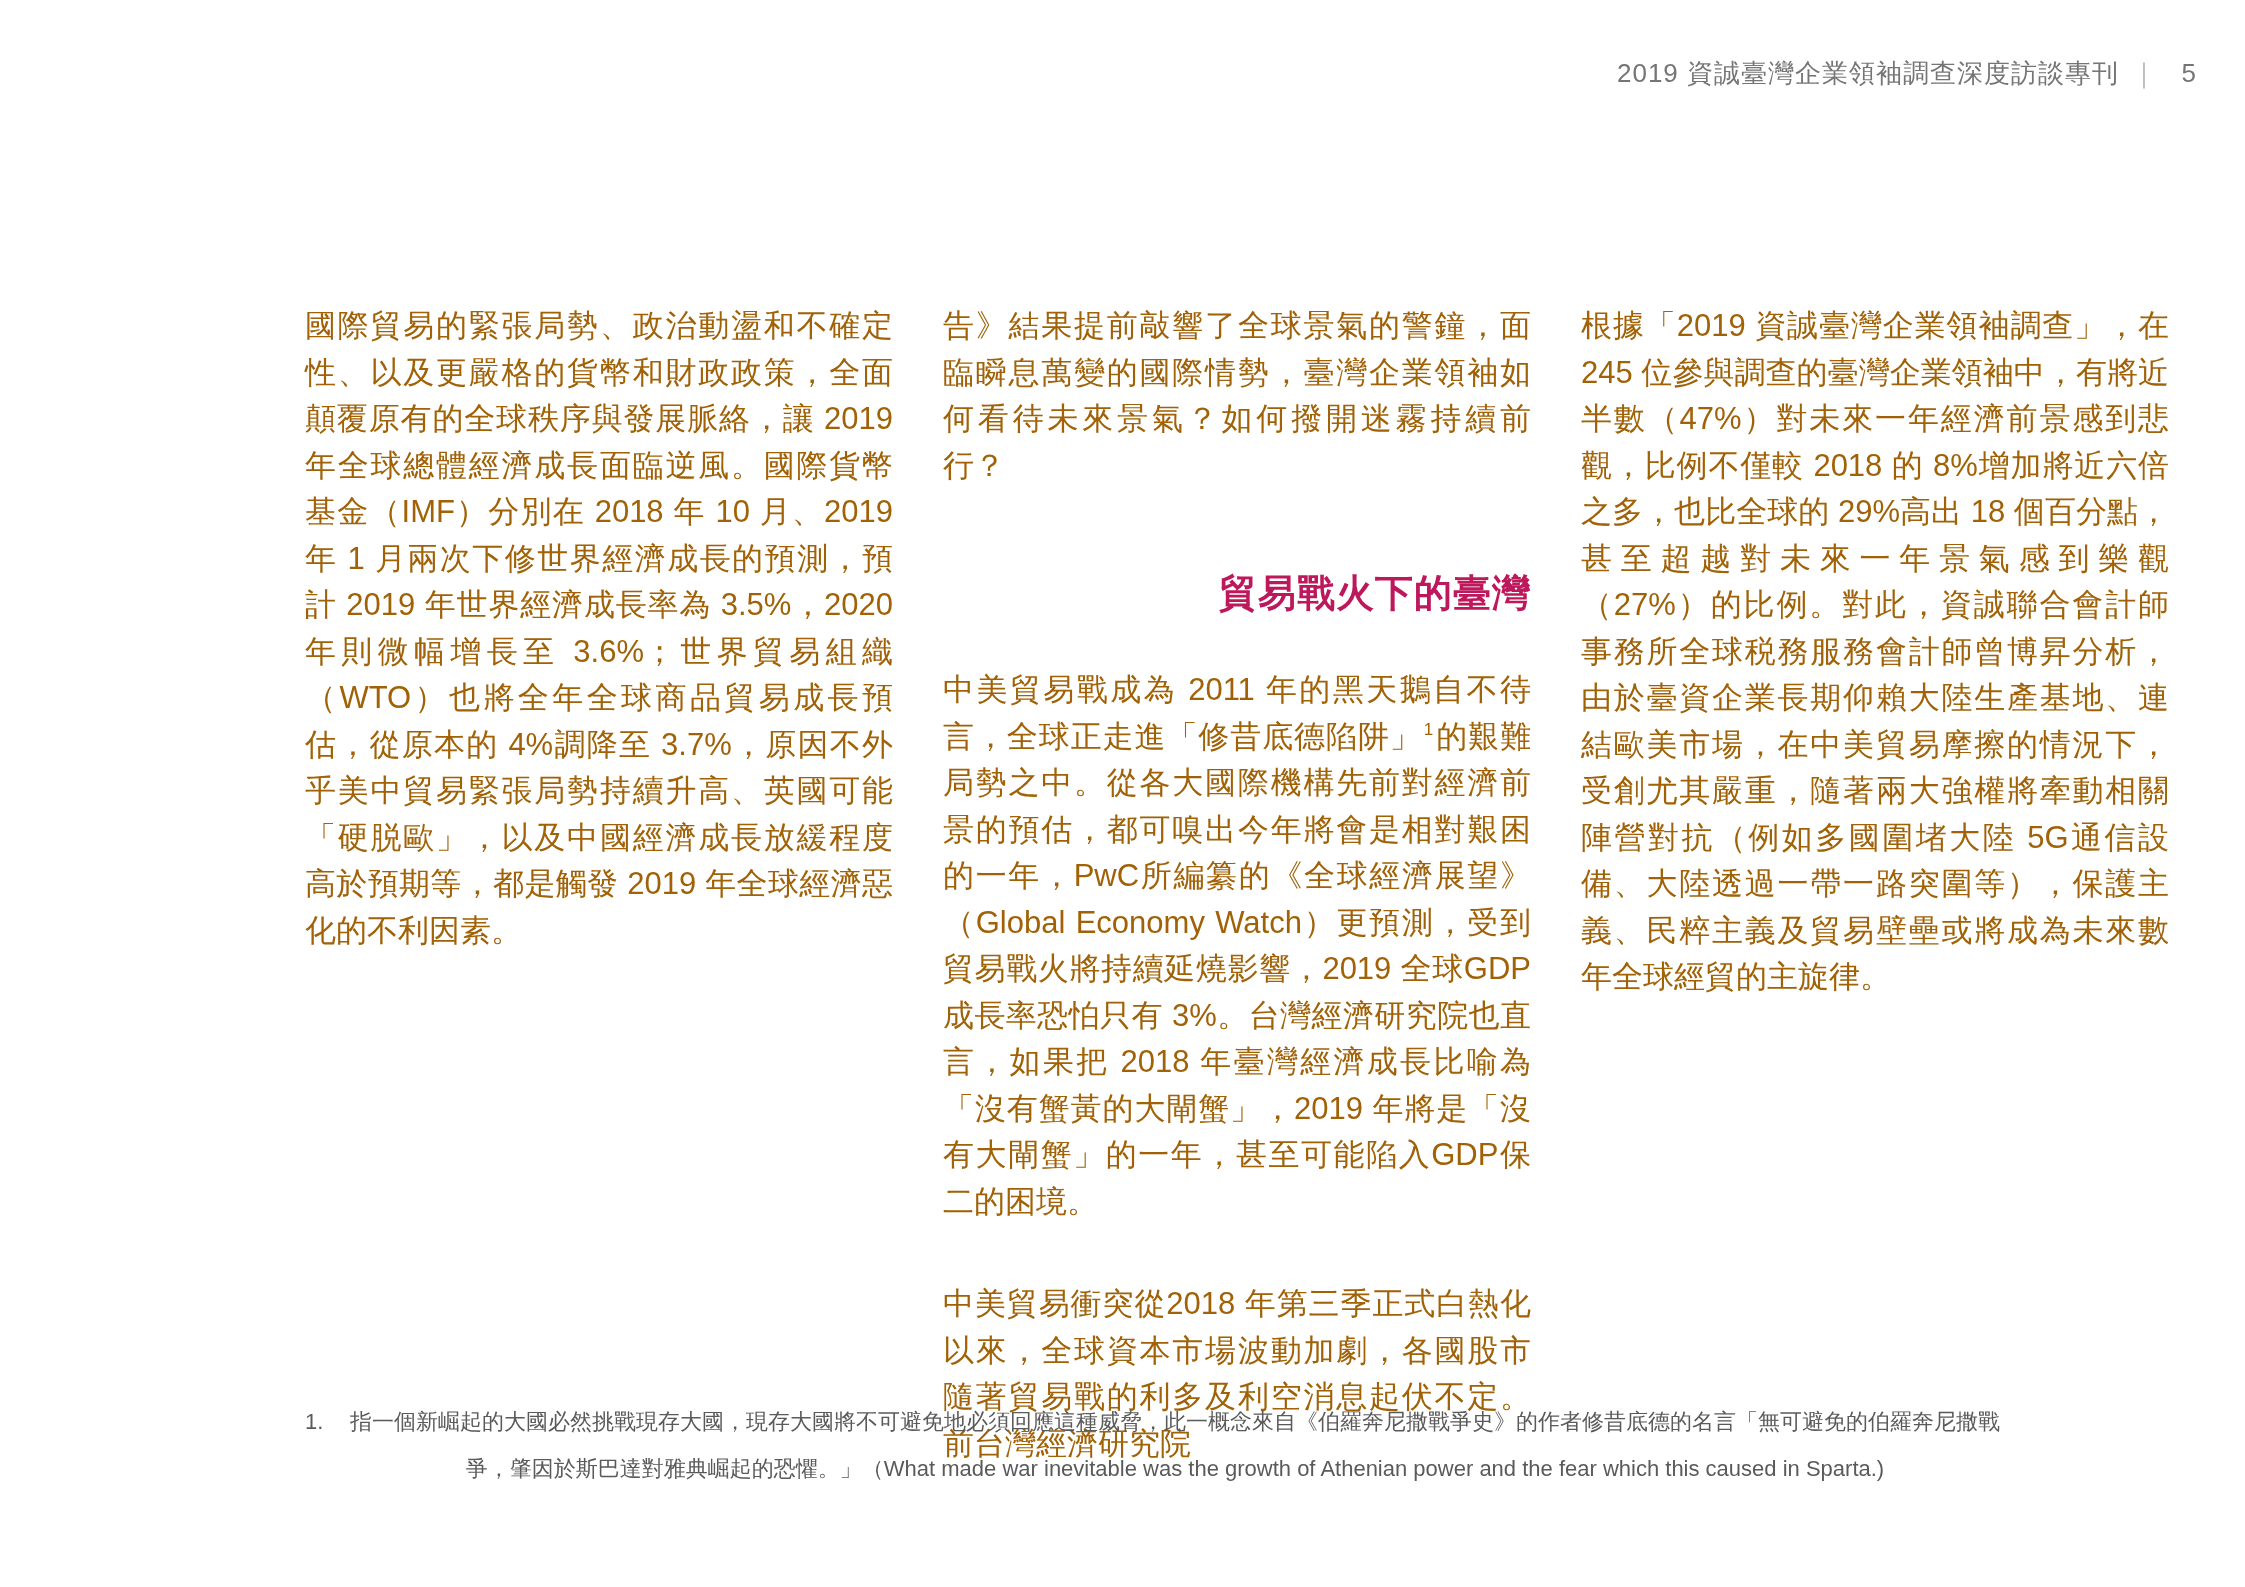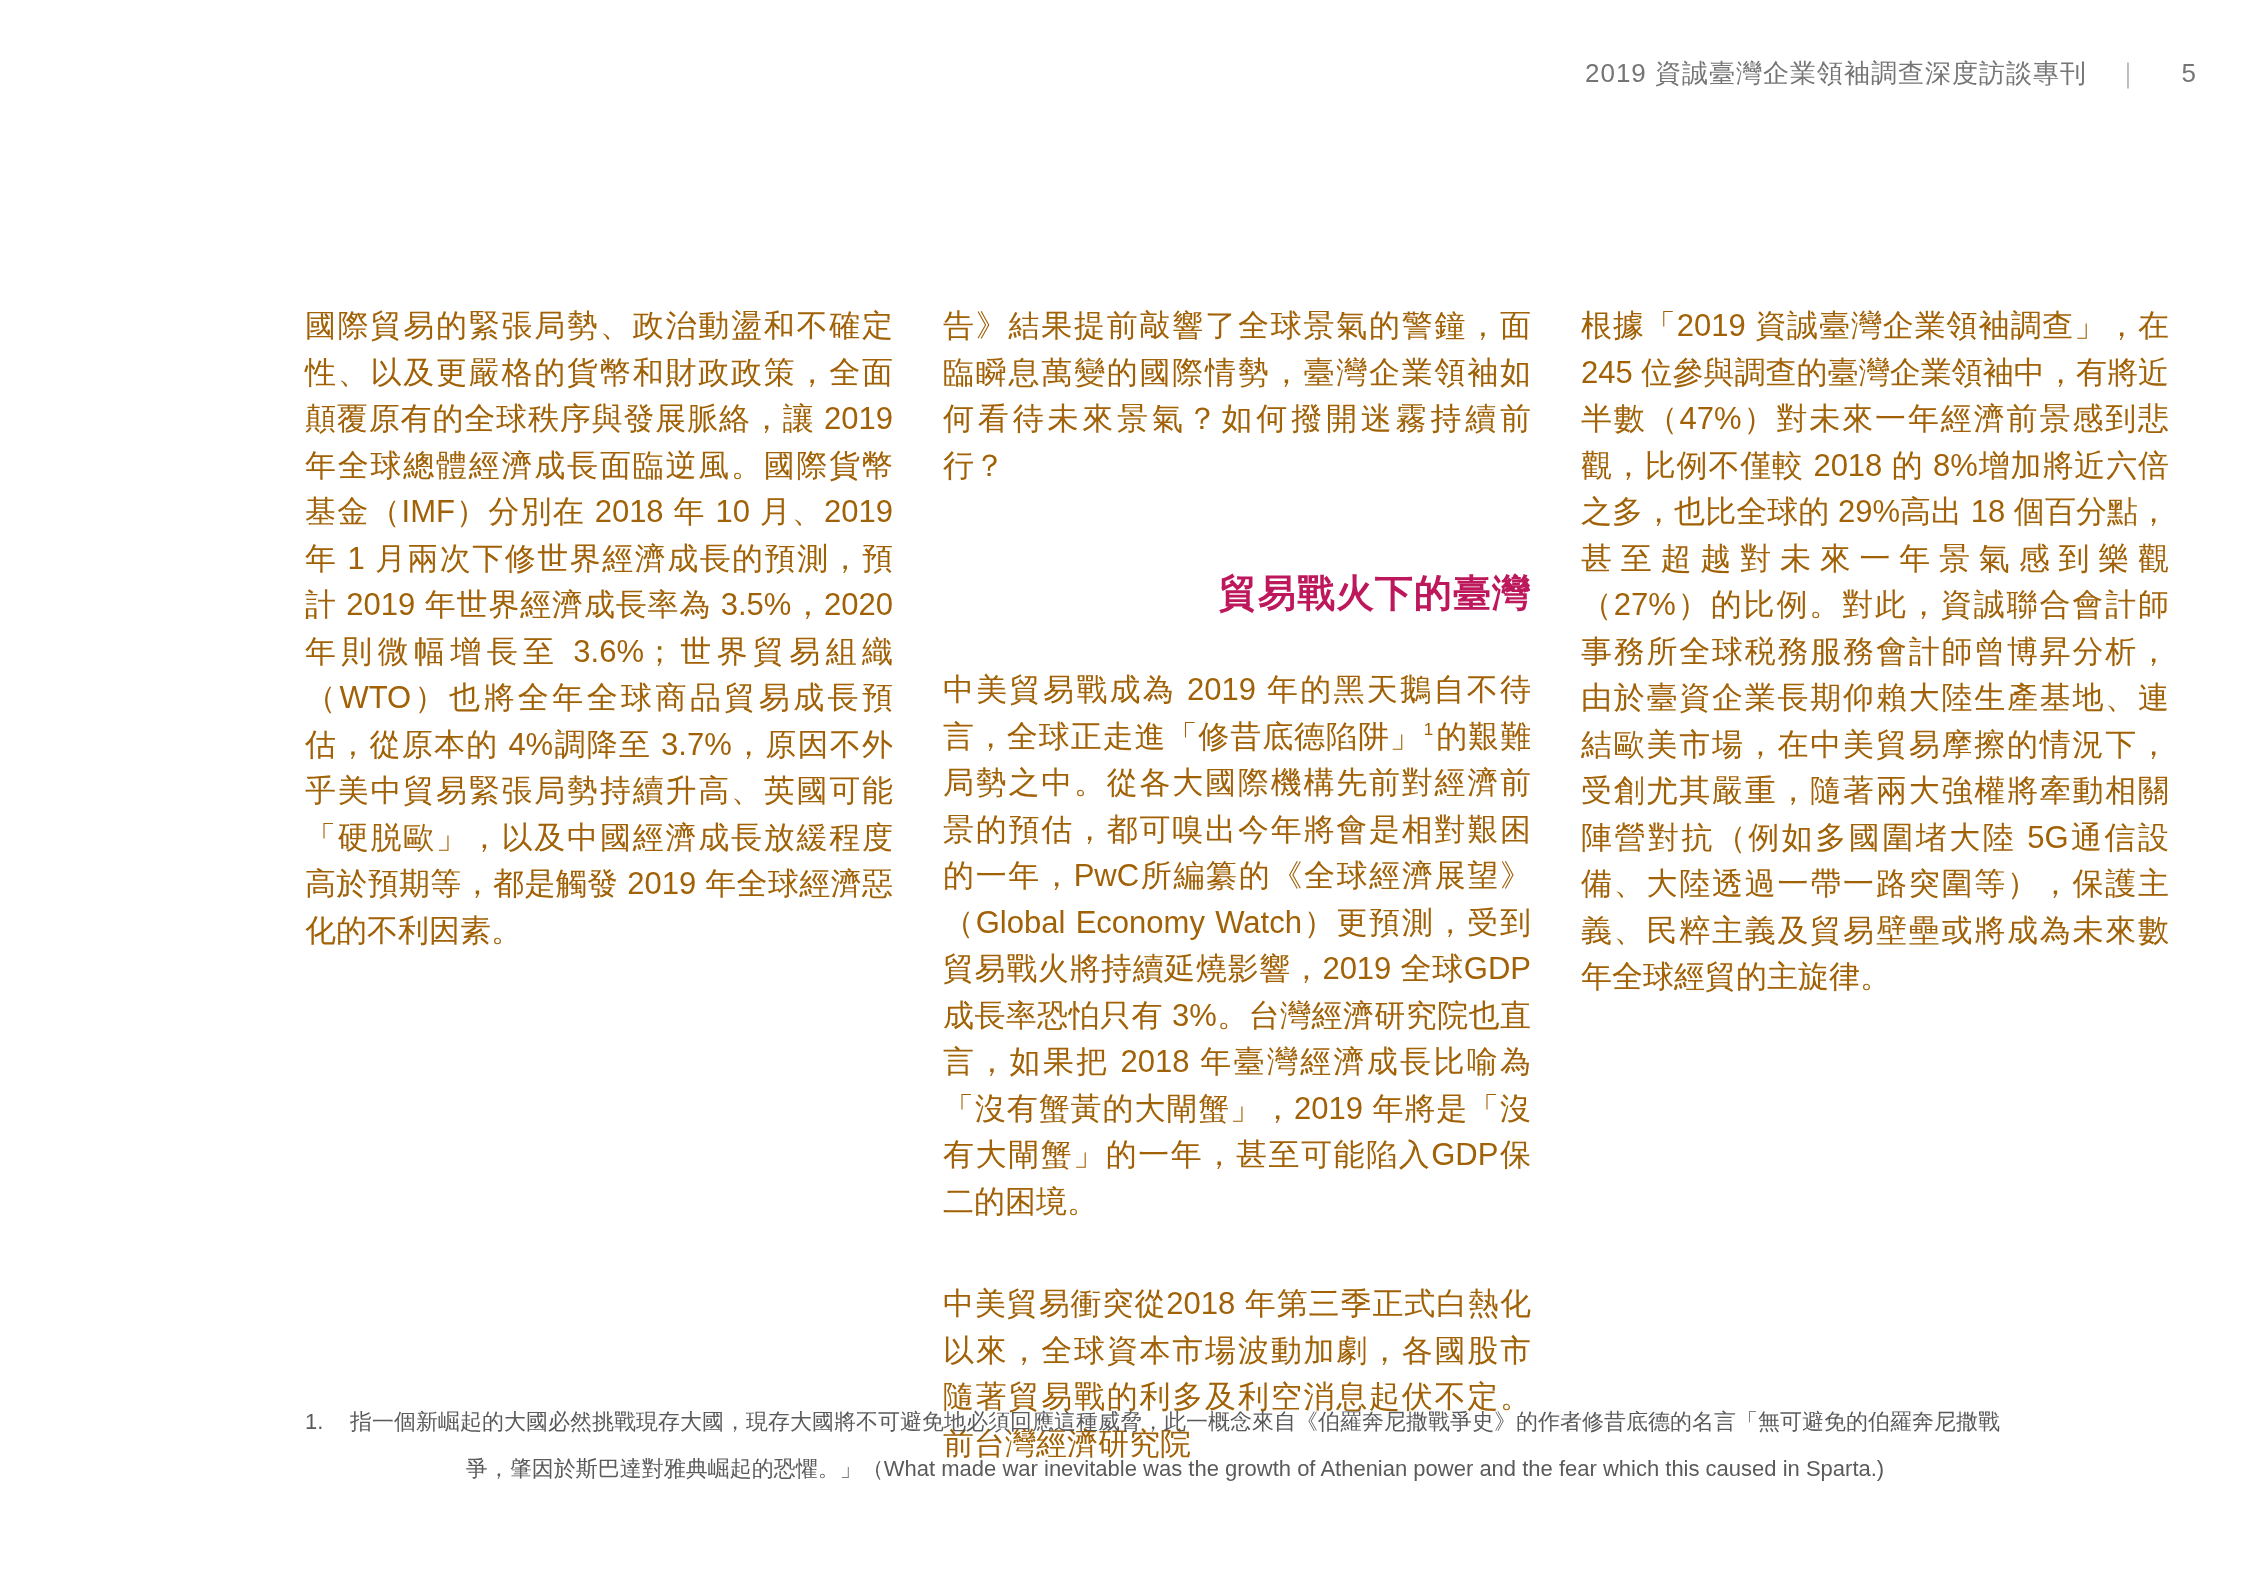--- a/index.html
+++ b/index.html
@@ -39,36 +39,36 @@
     position:absolute;left:305px;top:1398px;width:1700px;
     font-size:22px;line-height:47px;color:#5a5a5a;
     display:flex;align-items:flex-start;
   }
   .footnote .marker{flex:0 0 40px;}
   .footnote .fn-text{width:1660px;text-align:center;}
 </style>
 </head>
 <body>
 
-<div class="page-header" style="color: rgb(117, 117, 117); gap: 16px;">
+<div class="page-header" style="color: rgb(117, 117, 117);">
   <span>2019 資誠臺灣企業領袖調查深度訪談專刊</span>
   <span class="sep">｜</span>
   <span class="pagenum">5</span>
 </div>
 
 <div class="columns">
 
   <div class="col">
     <p class="block">國際貿易的緊張局勢、政治動盪和不確定性、以及更嚴格的貨幣和財政政策，全面顛覆原有的全球秩序與發展脈絡，讓 2019 年全球總體經濟成長面臨逆風。國際貨幣基金（IMF）分別在 2018 年 10 月、2019 年 1 月兩次下修世界經濟成長的預測，預計 2019 年世界經濟成長率為 3.5%，2020 年則微幅增長至 3.6%；世界貿易組織（WTO）也將全年全球商品貿易成長預估，從原本的 4%調降至 3.7%，原因不外乎美中貿易緊張局勢持續升高、英國可能「硬脱歐」，以及中國經濟成長放緩程度高於預期等，都是觸發 2019 年全球經濟惡化的不利因素。</p>
   </div>
 
   <div class="col">
     <p class="block">告》結果提前敲響了全球景氣的警鐘，面臨瞬息萬變的國際情勢，臺灣企業領袖如何看待未來景氣？如何撥開迷霧持續前行？</p>
     <h2 class="section-heading" id="section-heading" style="color: #be185d; text-align: right;">貿易戰火下的臺灣</h2>
-    <p class="block"><span>中美貿易戰成為 2019 年的黑天鵝自不待言，全球正走進「修昔底德陷阱」</span><span class="sup">1</span><span>的艱難局勢之中。從各大國際機構先前對經濟前景的預估，都可嗅出今年將會是相對艱困的一年，PwC所編纂的《全球經濟展望》（Global Economy Watch）更預測，受到貿易戰火將持續延燒影響，2019 全球GDP成長率恐怕只有 3%。台灣經濟研究院也直言，如果把 2018 年臺灣經濟成長比喻為「沒有蟹黃的大閘蟹」，2019 年將是「沒有大閘蟹」的一年，甚至可能陷入GDP保二的困境。</span></p>
+    <p class="block"><span>中美貿易戰成為 2011 年的黑天鵝自不待言，全球正走進「修昔底德陷阱」</span><span class="sup">1</span><span>的艱難局勢之中。從各大國際機構先前對經濟前景的預估，都可嗅出今年將會是相對艱困的一年，PwC所編纂的《全球經濟展望》（Global Economy Watch）更預測，受到貿易戰火將持續延燒影響，2019 全球GDP成長率恐怕只有 3%。台灣經濟研究院也直言，如果把 2018 年臺灣經濟成長比喻為「沒有蟹黃的大閘蟹」，2019 年將是「沒有大閘蟹」的一年，甚至可能陷入GDP保二的困境。</span></p>
     <p class="block">中美貿易衝突從2018 年第三季正式白熱化以來，全球資本市場波動加劇，各國股市隨著貿易戰的利多及利空消息起伏不定。前台灣經濟研究院</p>
   </div>
 
   <div class="col">
     <p class="block">根據「2019 資誠臺灣企業領袖調查」，在 245 位參與調查的臺灣企業領袖中，有將近半數（47%）對未來一年經濟前景感到悲觀，比例不僅較 2018 的 8%增加將近六倍之多，也比全球的 29%高出 18 個百分點，甚至超越對未來一年景氣感到樂觀（27%）的比例。對此，資誠聯合會計師事務所全球税務服務會計師曾博昇分析，由於臺資企業長期仰賴大陸生產基地、連結歐美市場，在中美貿易摩擦的情況下，受創尤其嚴重，隨著兩大強權將牽動相關陣營對抗（例如多國圍堵大陸 5G通信設備、大陸透過一帶一路突圍等），保護主義、民粹主義及貿易壁壘或將成為未來數年全球經貿的主旋律。</p>
   </div>
 
 </div>
 
 <div class="footnote" style="color: rgb(90, 90, 90);">

